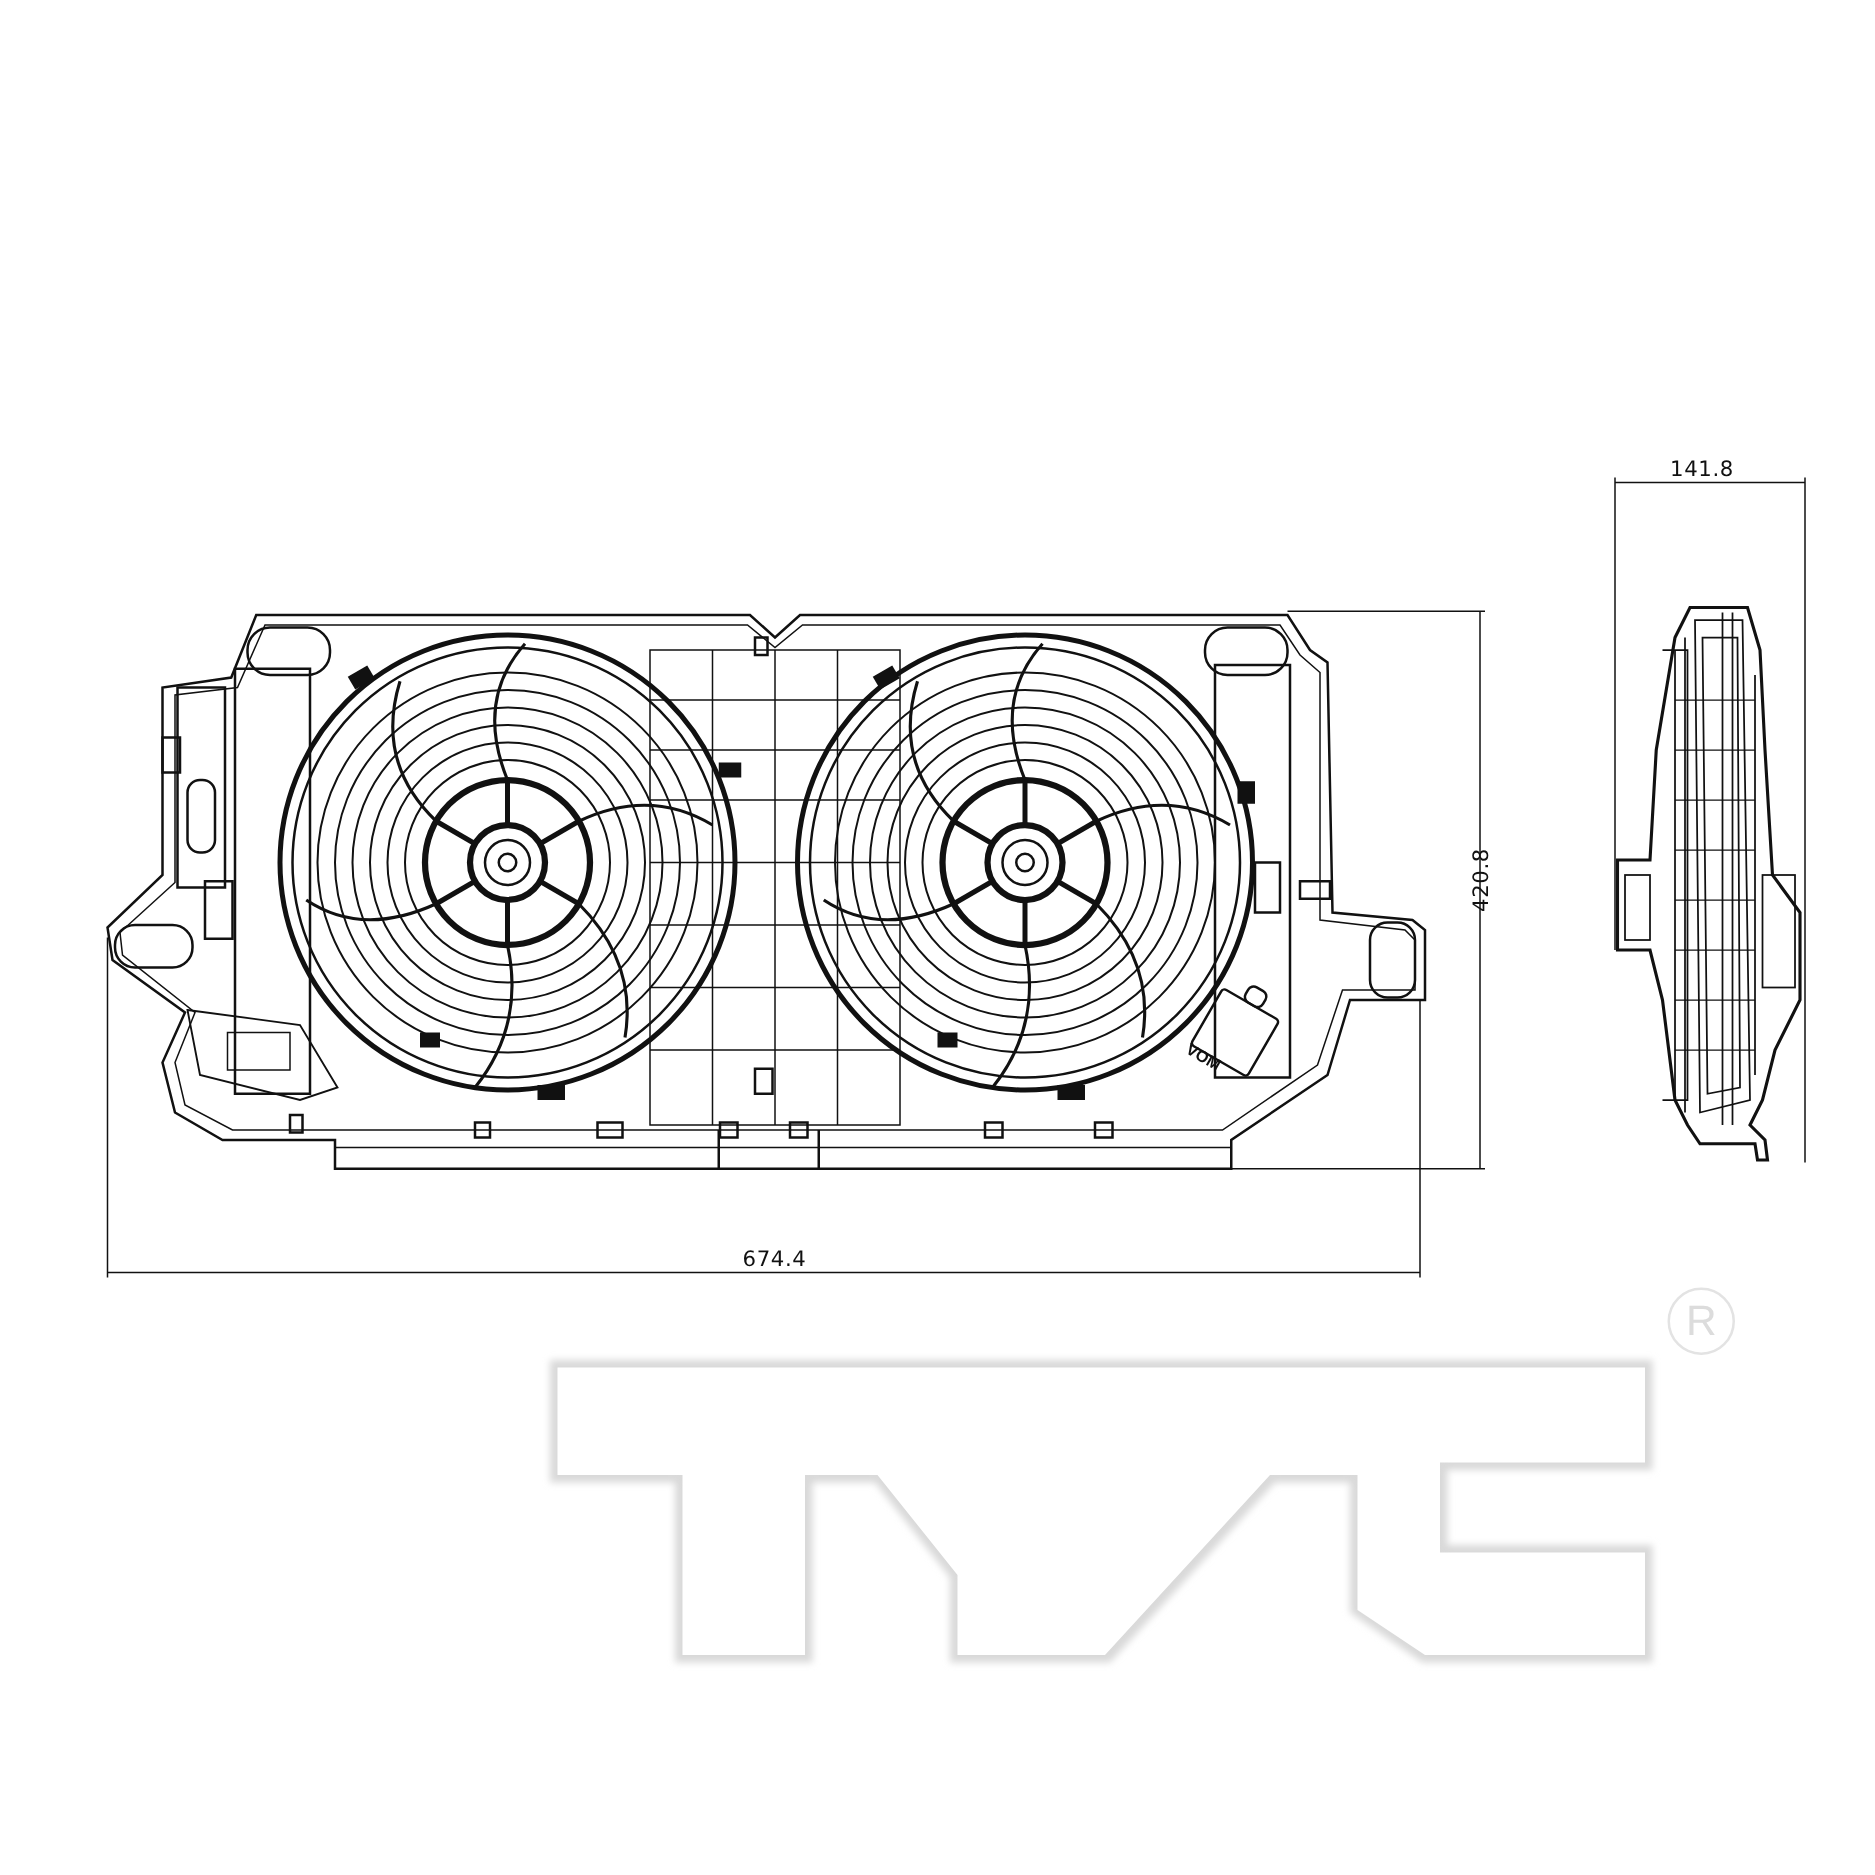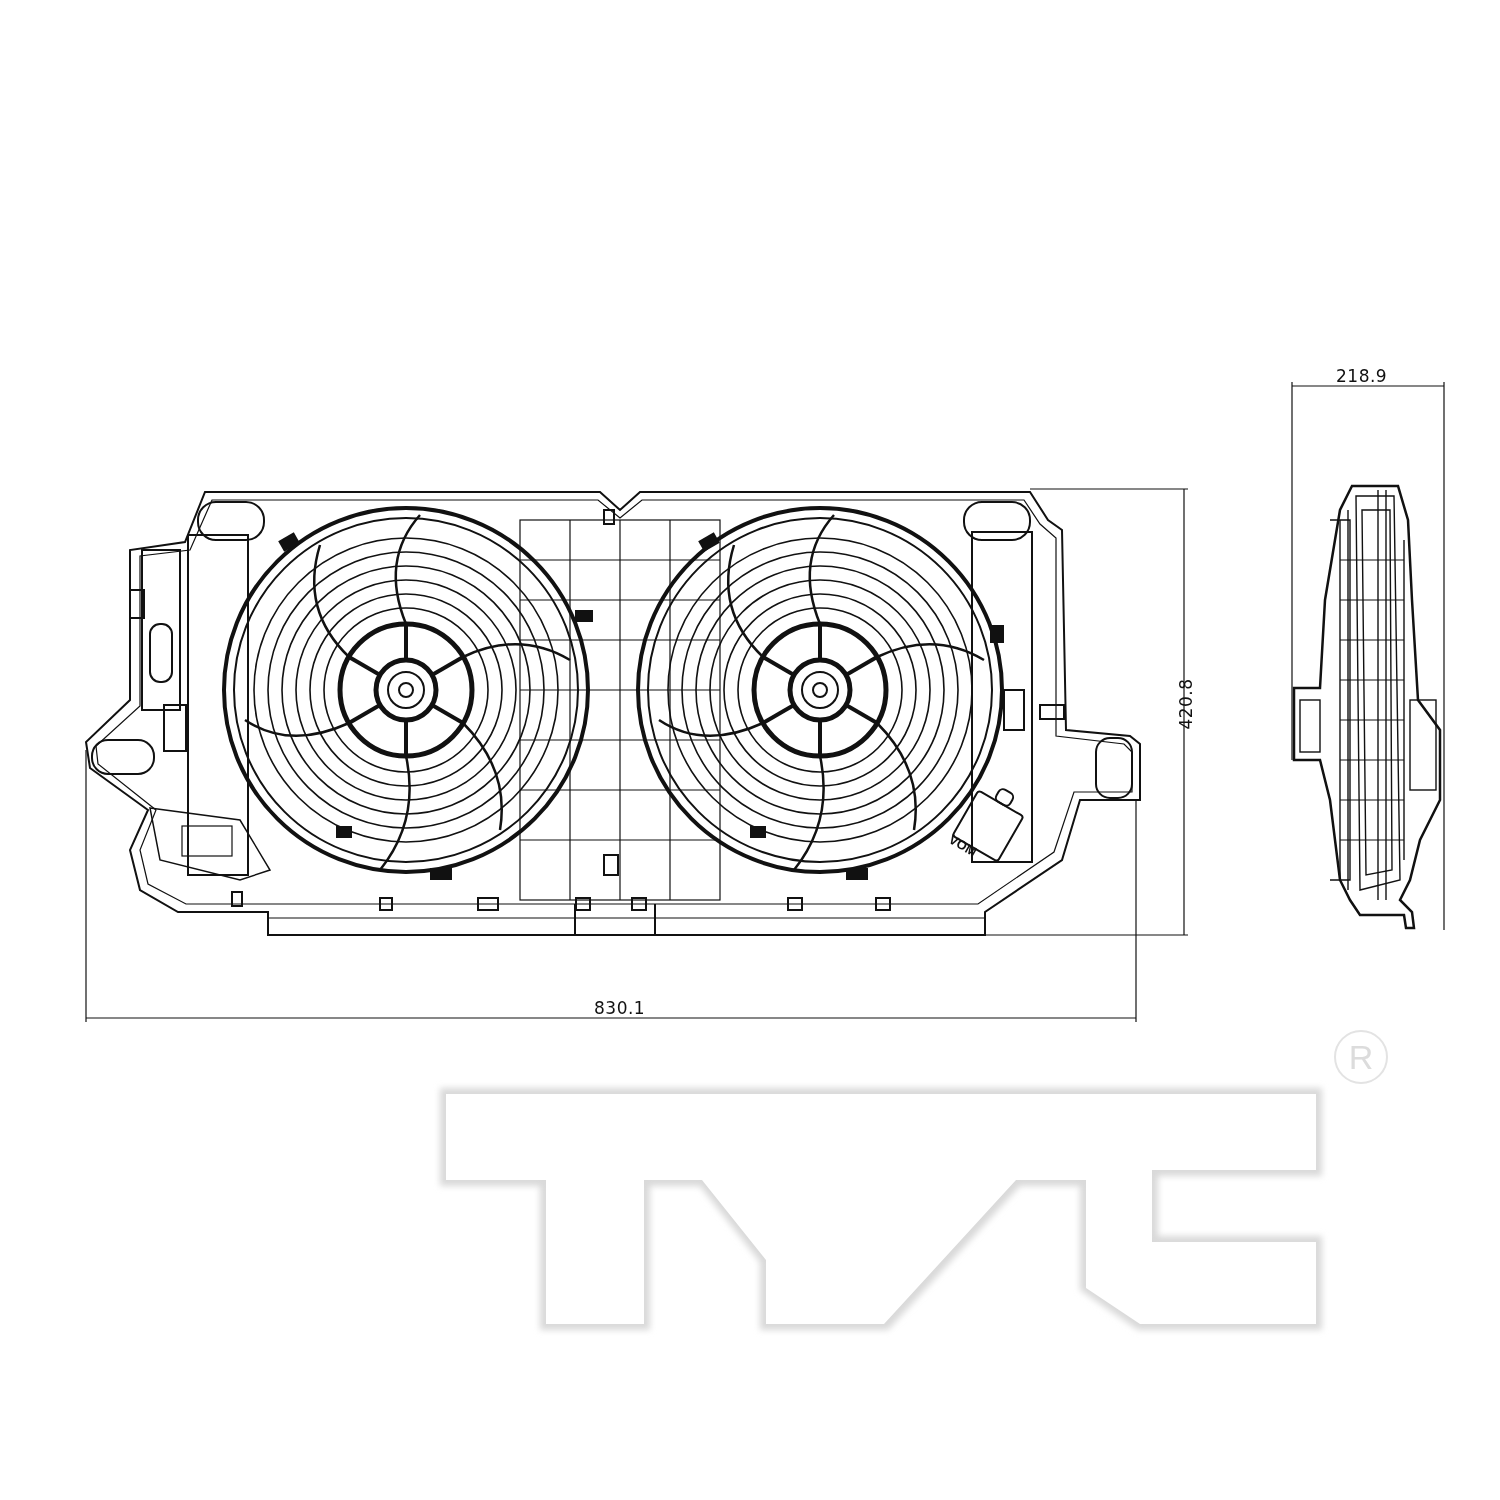--- a/index.html
+++ b/index.html
@@ -191,21 +191,21 @@
 
   <g>
     <g filter="url(#soft)" fill="#d9d9d9">
 
       <path d="M440,1088 L1322,1088 L1322,1176 L1206,1176 L1190,1176 L1158,1176 L1158,1236 L1322,1236 L1322,1330 L1138,1330 L1080,1290 L1080,1186 L1020,1186 L888,1330 L760,1330 L760,1262 L700,1186 L650,1186 L650,1330 L540,1330 L540,1186 L440,1186 Z"></path>
     </g>
     <path d="M446,1094 L1316,1094 L1316,1170 L1152,1170 L1152,1242 L1316,1242 L1316,1324 L1140,1324 L1086,1288 L1086,1180 L1016,1180 L884,1324 L766,1324 L766,1260 L702,1180 L644,1180 L644,1324 L546,1324 L546,1180 L446,1180 Z" fill="#ffffff"></path>
   </g>
 </svg>
 
-<div class="dim-label" style="left:594px; top:998px;">830.1</div>
+<div class="dim-label" style="left:594px; top:998px;">674.4</div>
 <div class="dim-label dim-vert" style="left:1160px; top:694px;">420.8</div>
-<div class="dim-label" style="left:1336px; top:366px;">218.9</div>
+<div class="dim-label" style="left:1336px; top:366px;">141.8</div>
 
 <div style="position:absolute; left:948px; top:838px; font-size:13px; font-weight:bold; color:#111; transform:rotate(30deg);">VOM</div>
 
 <div class="reg-mark" style="left:1334px; top:1030px;">
   <span>R</span>
 </div>
 
 </body></html>

